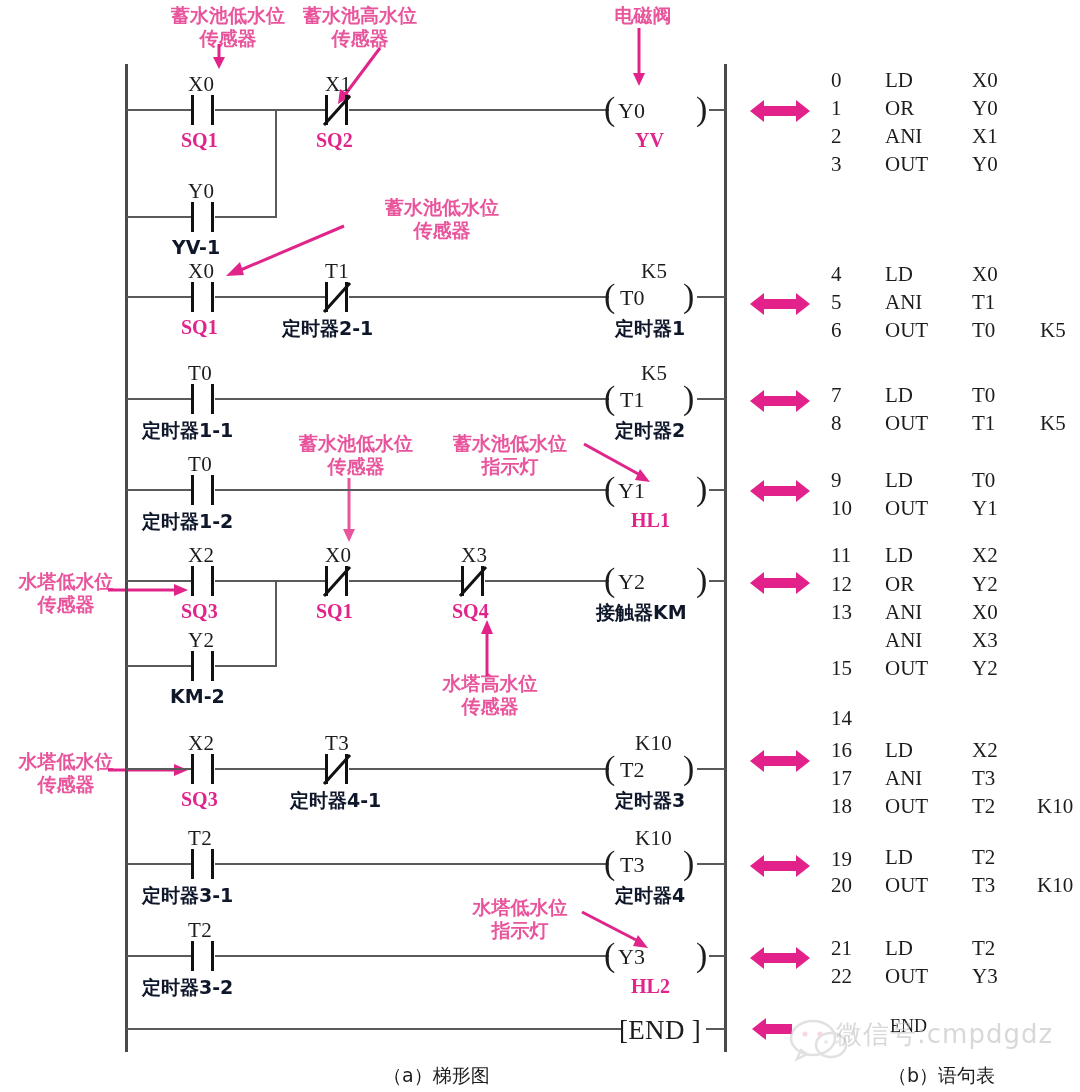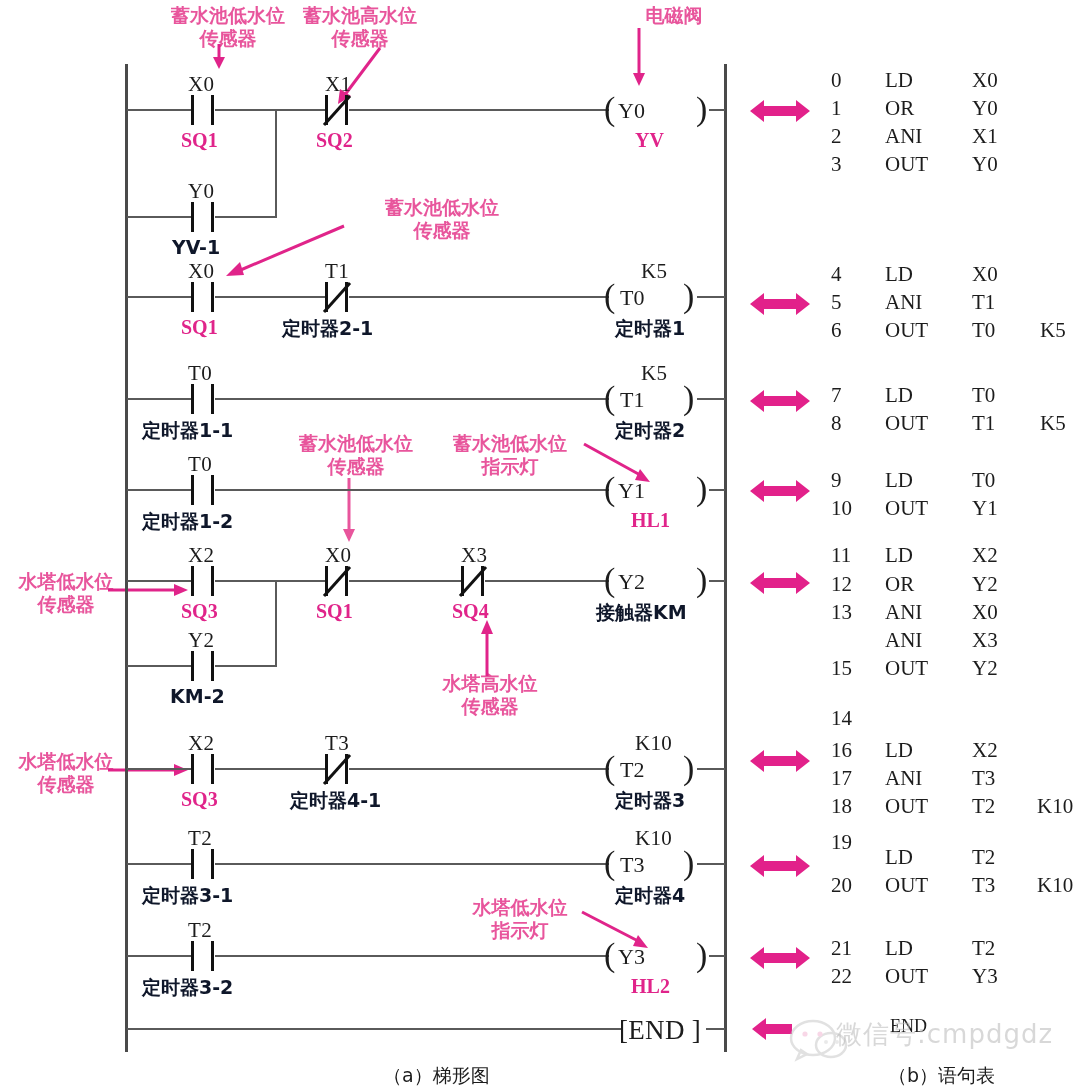--- a/index.html
+++ b/index.html
@@ -110,21 +110,21 @@
 
   <div class="abs cn" style="left:270px;top:4px;width:180px;">
     <div>蓄水池高水位</div>
     <div>传感器</div>
   </div>
   <svg class="abs" style="left:332px;top:44px;" width="60" height="66">
     <line x1="48" y1="4" x2="12" y2="52" stroke="#e0248a" stroke-width="3"></line>
     <polygon points="6,60 8,45 19,52" fill="#e0248a"></polygon>
   </svg>
 
-  <div class="abs cn" style="left:614px;top:4px;width:120px;">
+  <div class="abs cn" style="left:583px;top:4px;width:120px;">
     <div>电磁阀</div>
   </div>
   <svg class="abs" style="left:630px;top:28px;" width="30" height="60">
     <line x1="9" y1="0" x2="9" y2="48" stroke="#e0248a" stroke-width="3"></line>
     <polygon points="9,58 3,45 15,45" fill="#e0248a"></polygon>
   </svg>
 
   <div class="abs cn" style="left:352px;top:196px;width:180px;">
     <div>蓄水池低水位</div>
     <div>传感器</div>
@@ -538,21 +538,21 @@
     <div class="abs il" style="left:885px;top:766px;">ANI</div>
     <div class="abs il" style="left:972px;top:766px;">T3</div>
 
     <div class="abs il" style="left:831px;top:794px;">18</div>
     <div class="abs il" style="left:885px;top:794px;">OUT</div>
     <div class="abs il" style="left:972px;top:794px;">T2</div>
     <div class="abs il" style="left:1037px;top:794px;">K10</div>
   </div>
 
   <div>
-    <div class="abs il" style="left:831px;top:830px;">19</div>
+    <div class="abs il" style="left:831px;top:847px;">19</div>
     <div class="abs il" style="left:885px;top:845px;">LD</div>
     <div class="abs il" style="left:972px;top:845px;">T2</div>
 
     <div class="abs il" style="left:831px;top:873px;">20</div>
     <div class="abs il" style="left:885px;top:873px;">OUT</div>
     <div class="abs il" style="left:972px;top:873px;">T3</div>
     <div class="abs il" style="left:1037px;top:873px;">K10</div>
   </div>
 
   <div>

